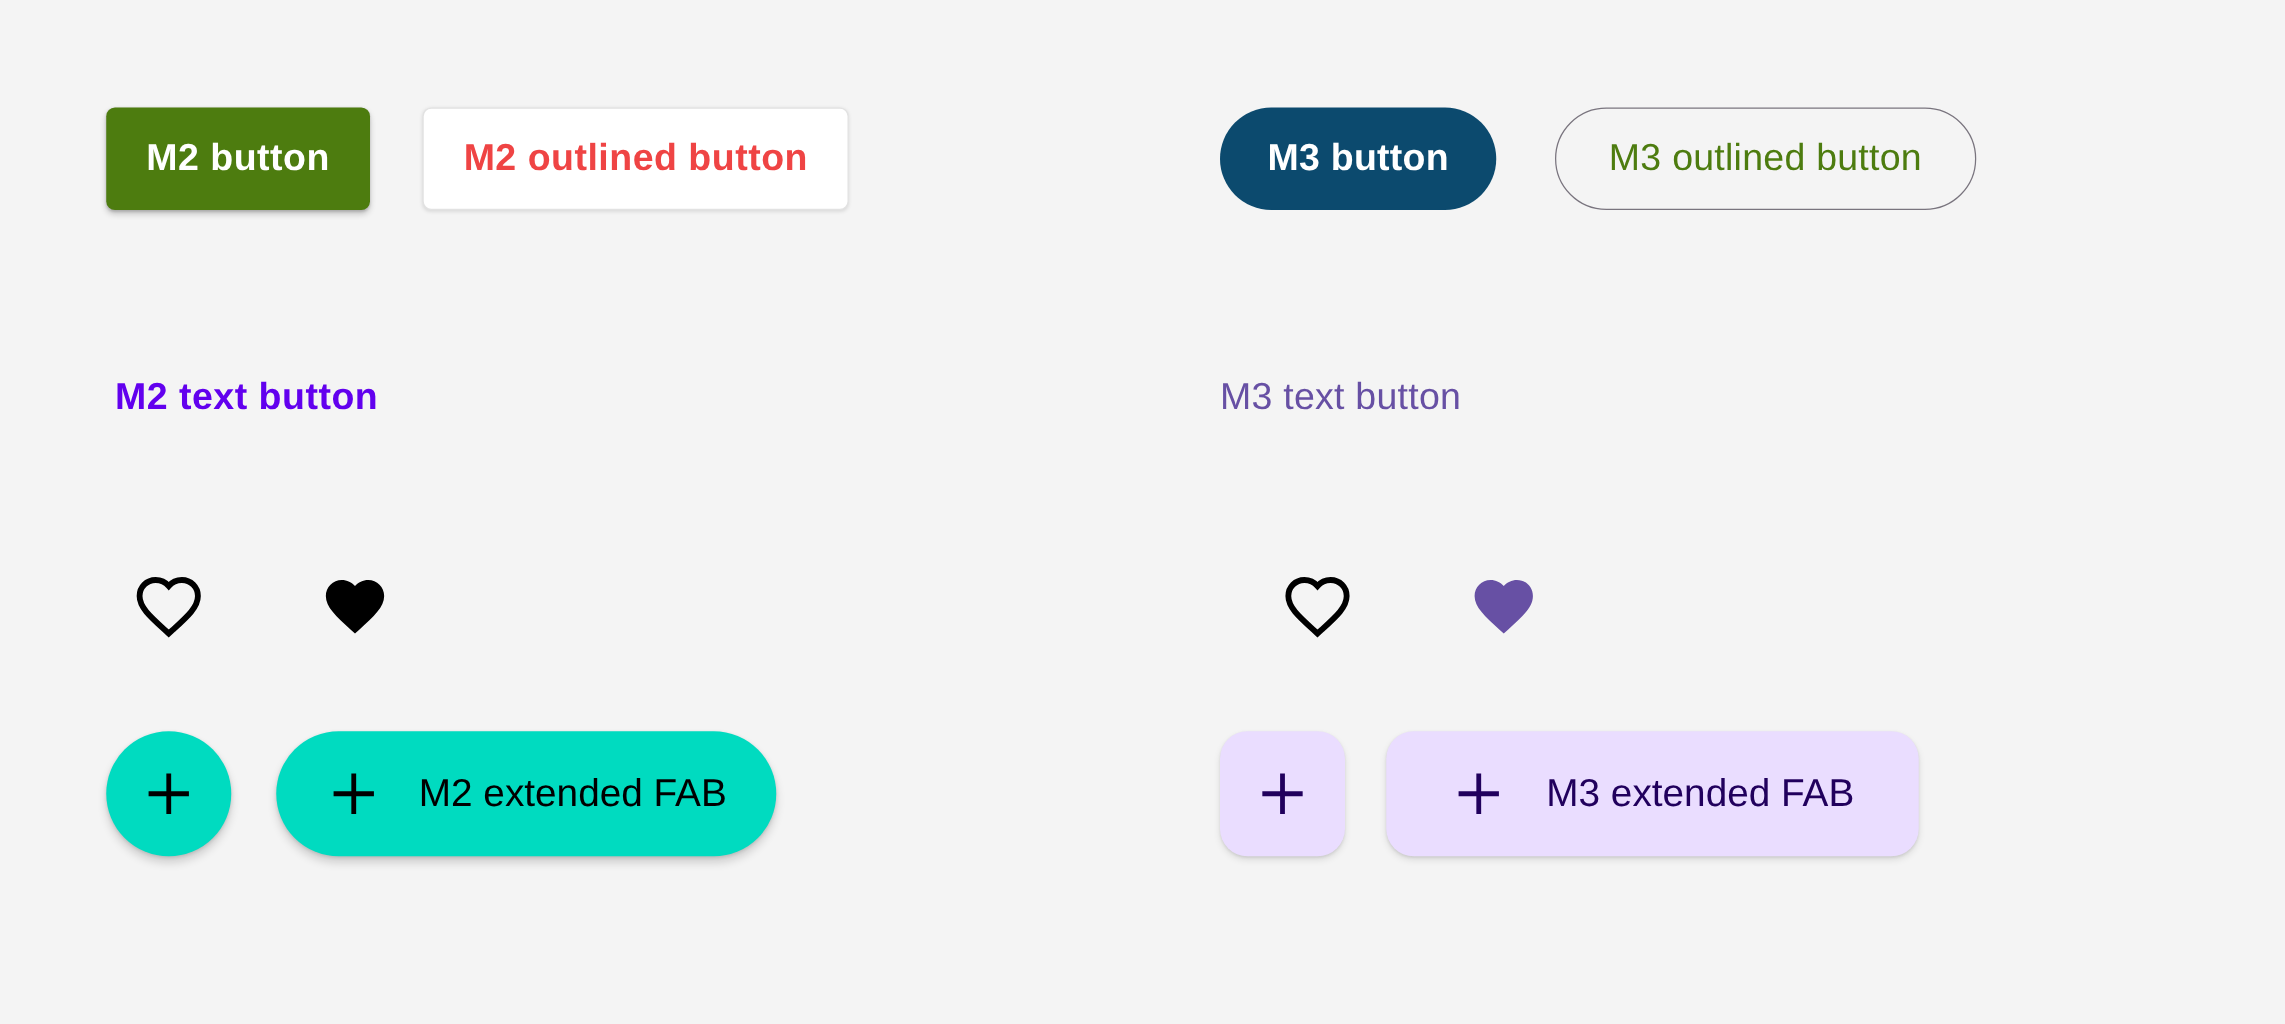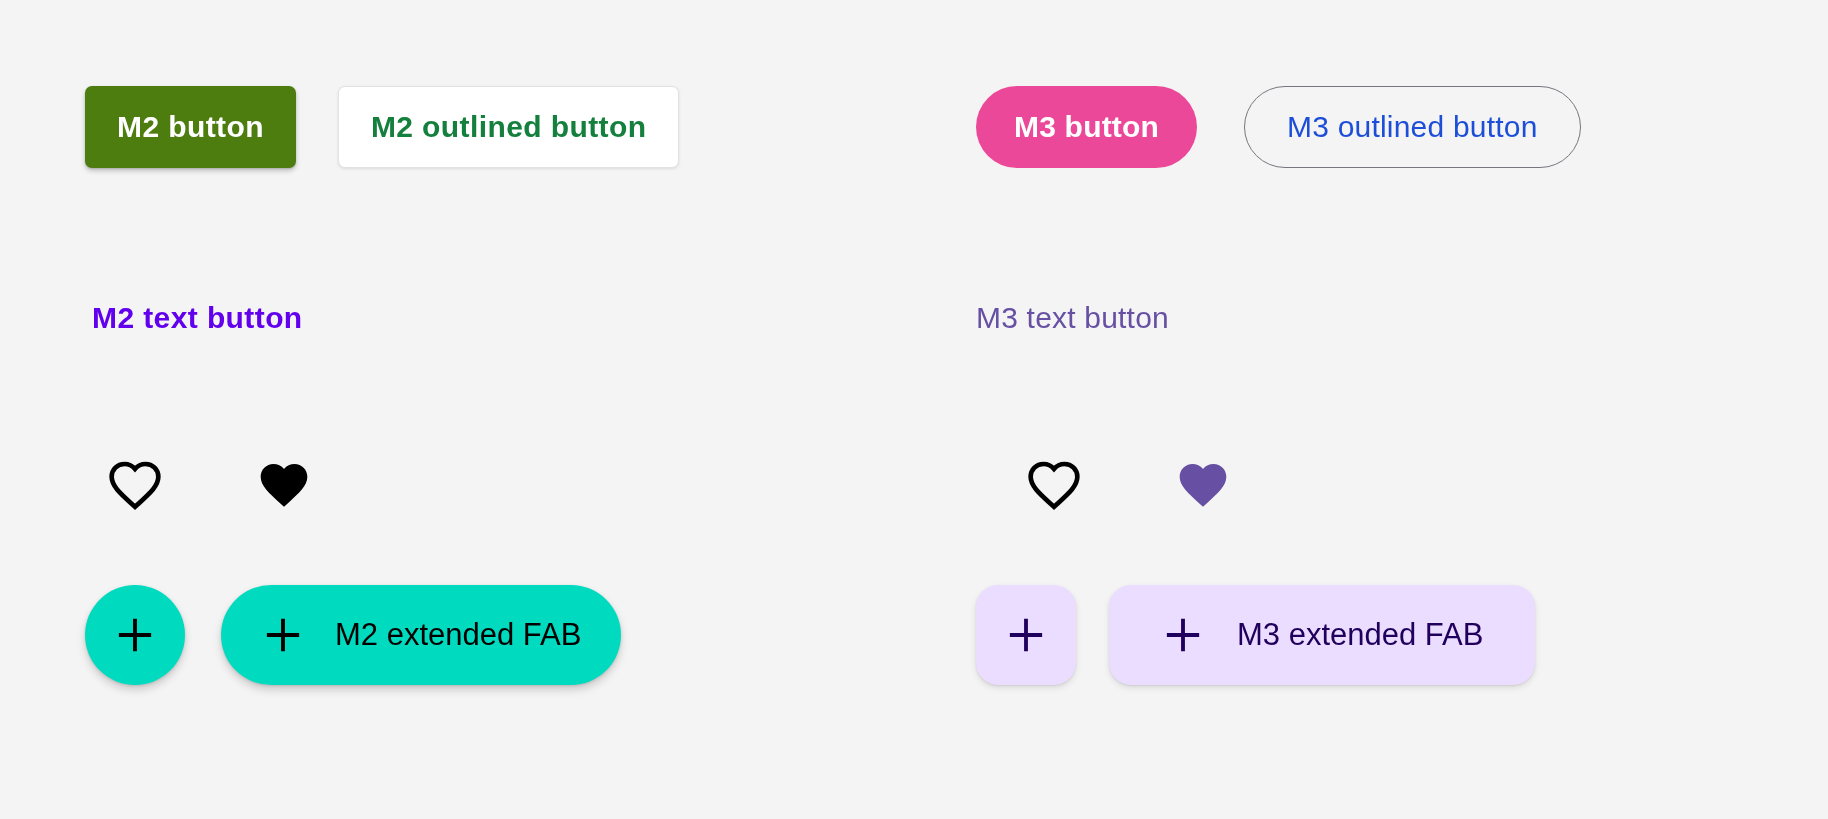--- a/index.html
+++ b/index.html
@@ -78,21 +78,21 @@
     box-shadow: 0 3px 5px rgba(0,0,0,0.20), 0 1px 2px rgba(0,0,0,0.14);
   }
 
   .m2-outlined {
     display: inline-flex;
     align-items: center;
     justify-content: center;
     height: 82px;
     padding: 0 32px;
     background: #ffffff;
-    color: #15803d;
+    color: #ef4444;
     border: 1.5px solid #e2e2e2;
     border-radius: 7px;
     font-family: "Liberation Sans", sans-serif;
     font-size: 30px;
     font-weight: bold;
     letter-spacing: 0.4px;
     cursor: pointer;
     box-shadow: 0 1px 3px rgba(0,0,0,0.10);
   }
 
@@ -141,39 +141,39 @@
   }
 
   
 
   .m3-filled {
     display: inline-flex;
     align-items: center;
     justify-content: center;
     height: 82px;
     padding: 0 38px;
-    background: #ec4899;
+    background: #0c4a6e;
     color: #ffffff;
     border: none;
     border-radius: 41px;
     font-family: "Liberation Sans", sans-serif;
     font-size: 30px;
     font-weight: bold;
     letter-spacing: 0.2px;
     cursor: pointer;
   }
 
   .m3-outlined {
     display: inline-flex;
     align-items: center;
     justify-content: center;
     height: 82px;
     padding: 0 42px;
     background: transparent;
-    color: #1d4ed8;
+    color: #4d7c0f;
     border: 1.6px solid #79747e;
     border-radius: 41px;
     font-family: "Liberation Sans", sans-serif;
     font-size: 30px;
     letter-spacing: 0.2px;
     cursor: pointer;
   }
 
   .m3-text {
     background: none;

